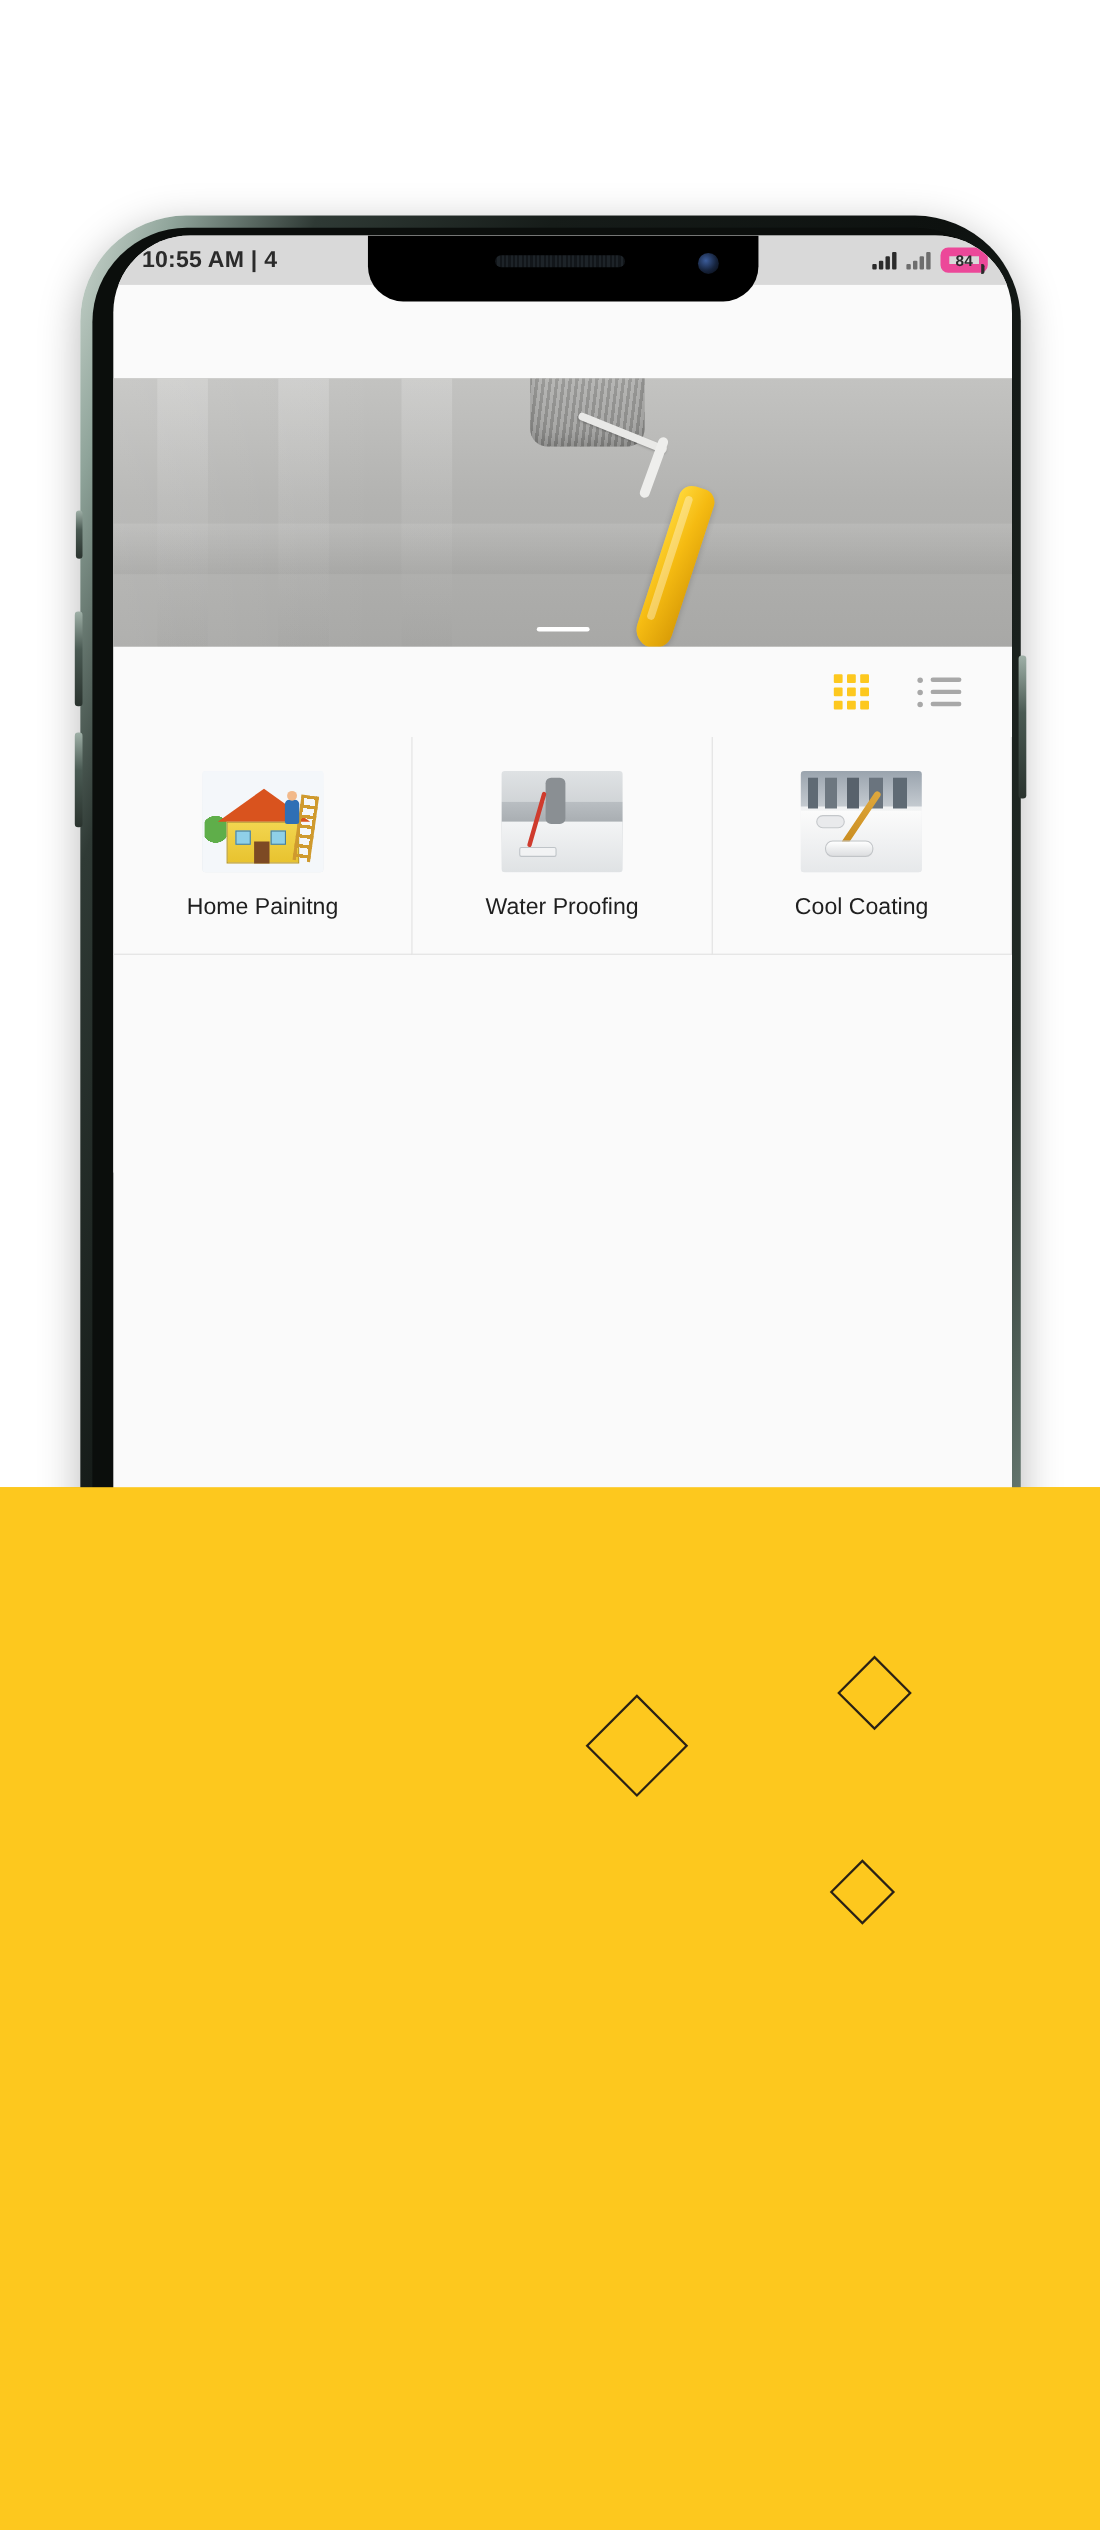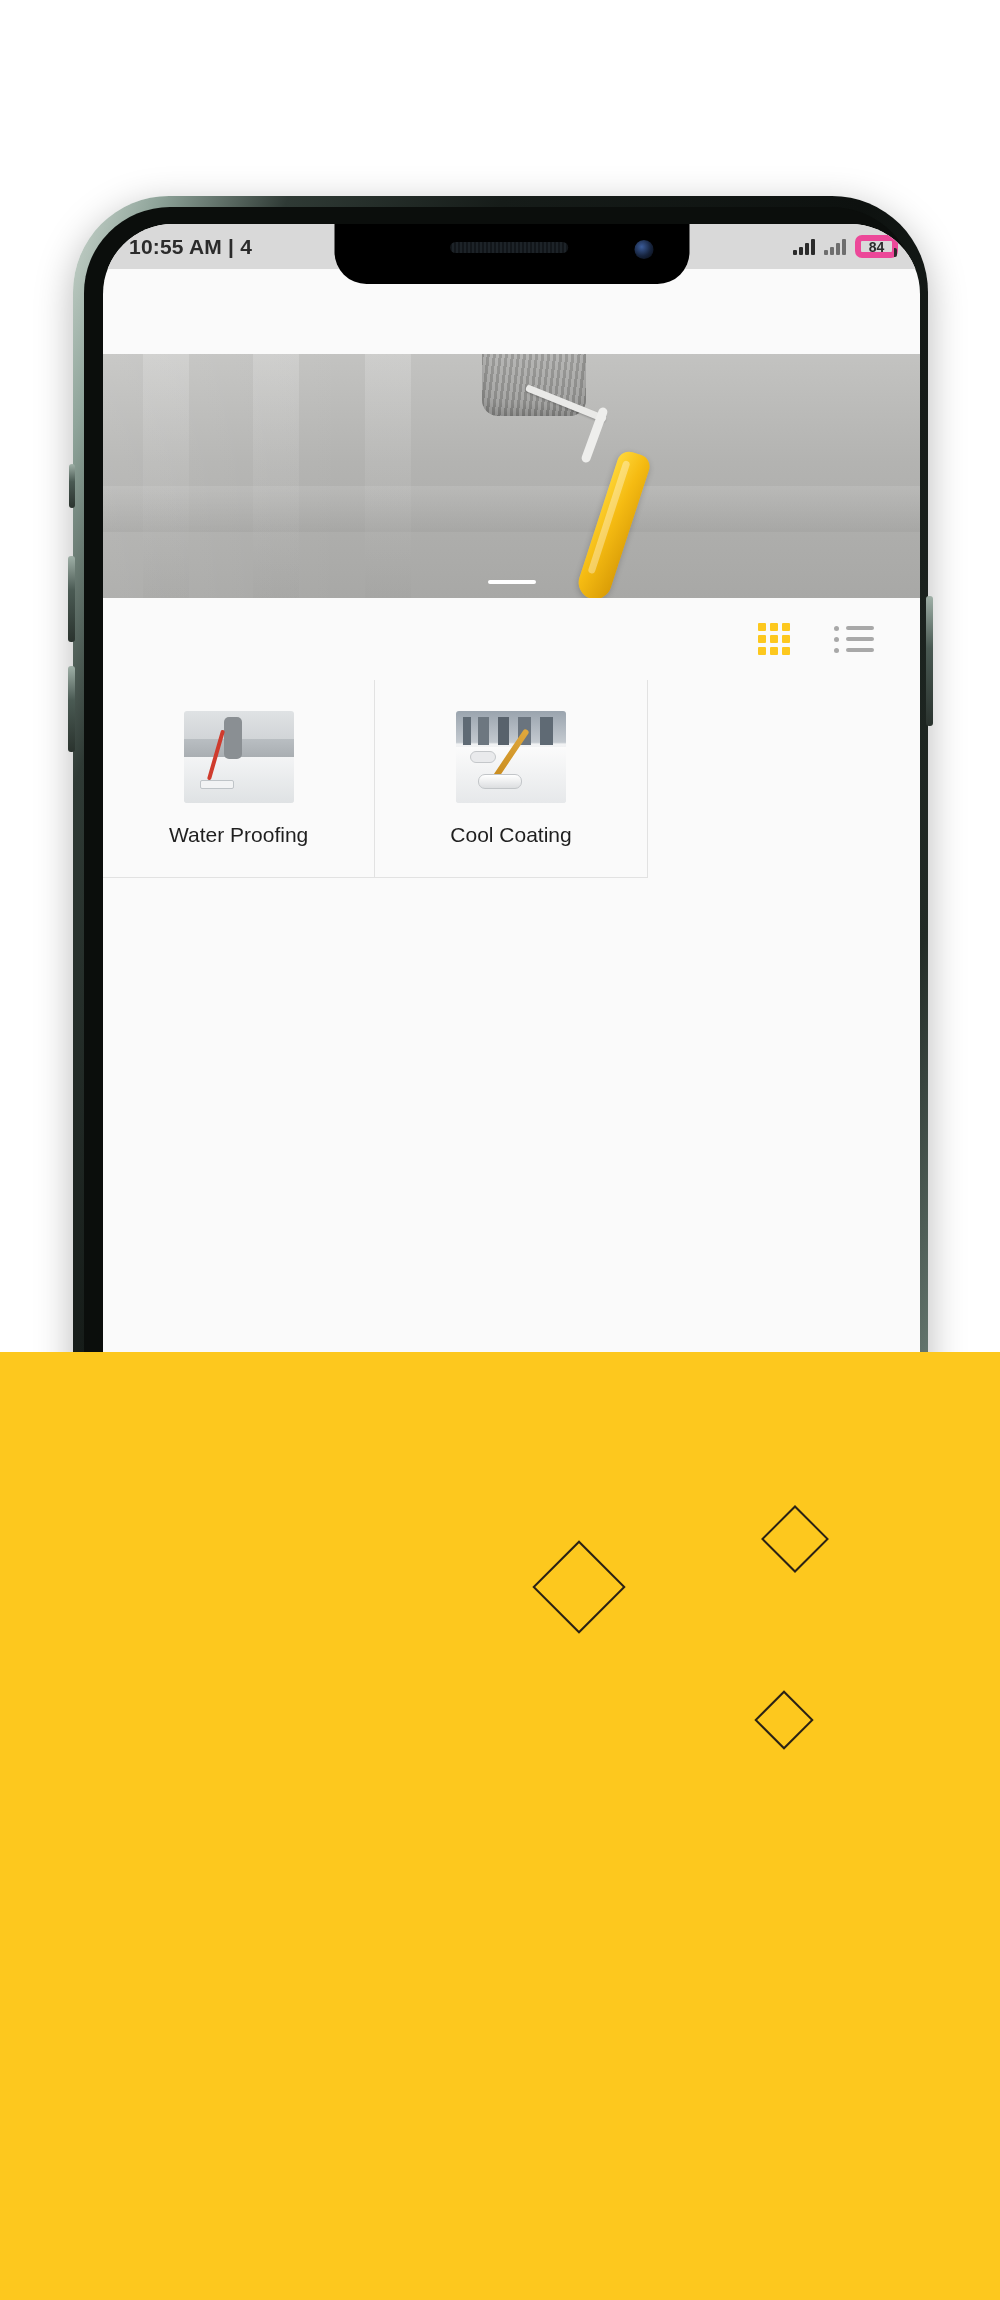--- a/index.html
+++ b/index.html
@@ -60,21 +60,21 @@
   }
   .phone-bezel {
     position: absolute;
     left: 11px; top: 11px;
     width: 833px; height: 1578px;
     border-radius: 86px;
     background: #0b0e0c;
   }
   .phone-screen {
     position: absolute;
-    left: 19px; top: 17px;
+    left: 19px; top: 7px;
     width: 817px; height: 1562px;
     border-radius: 70px;
     overflow: hidden;
     background: #fafafa;
   }
   
   .btn-side {
     position: absolute;
     background: linear-gradient(180deg,#9fb0a7,#4a5a53 40%,#2a332e);
     border-radius: 3px;
@@ -130,21 +130,21 @@
   .status-right { display: flex; align-items: center; gap: 9px; }
   .sig { display: flex; align-items: flex-end; gap: 2px; height: 17px; }
   .sig i { display:block; width: 4px; background: #2b2b2b; border-radius: 1px; }
   .sig i:nth-child(1){height:5px}
   .sig i:nth-child(2){height:8px}
   .sig i:nth-child(3){height:12px}
   .sig i:nth-child(4){height:16px}
   .sig.dim i { background: #6e6e6e; }
   .battery {
     width: 43px; height: 23px;
-    border: 6px solid #ec4899;
+    border: 8px solid #ec4899;
     border-radius: 7px;
     position: relative;
     display: flex; align-items: center; justify-content: center;
     font-size: 14px; font-weight: bold; color: #2b2b2b;
   }
   .battery:after {
     content: ""; position: absolute; right: -5px; top: 7px;
     width: 3px; height: 9px; background: #2b2b2b; border-radius: 0 2px 2px 0;
   }
 
@@ -518,20 +518,34 @@
                 </div>
               <div class="lrow">
                   <div class="ldot"></div>
                   <div class="lbar"></div>
                 </div>
             </div>
           </div>
 
           <div class="svc-grid">
 
+            <div class="svc-cell">
+              <div class="svc-thumb art-house">
+                <div class="sky"></div>
+                  <div class="tree"></div>
+                <div class="roof"></div>
+                  <div class="body"></div>
+                <div class="win w1"></div>
+                  <div class="win w2"></div>
+                  <div class="door"></div>
+                <div class="ladder"></div>
+                  <div class="worker"></div>
+              </div>
+              <div class="svc-label">Home Painitng</div>
+            </div>
 
             <div class="svc-cell">
               <div class="svc-thumb art-wp">
                 <div class="stripe"></div>
                   <div class="floor"></div>
                 <div class="person"></div>
                   <div class="pole"></div>
                   <div class="pad"></div>
               </div>
               <div class="svc-label">Water Proofing</div>

